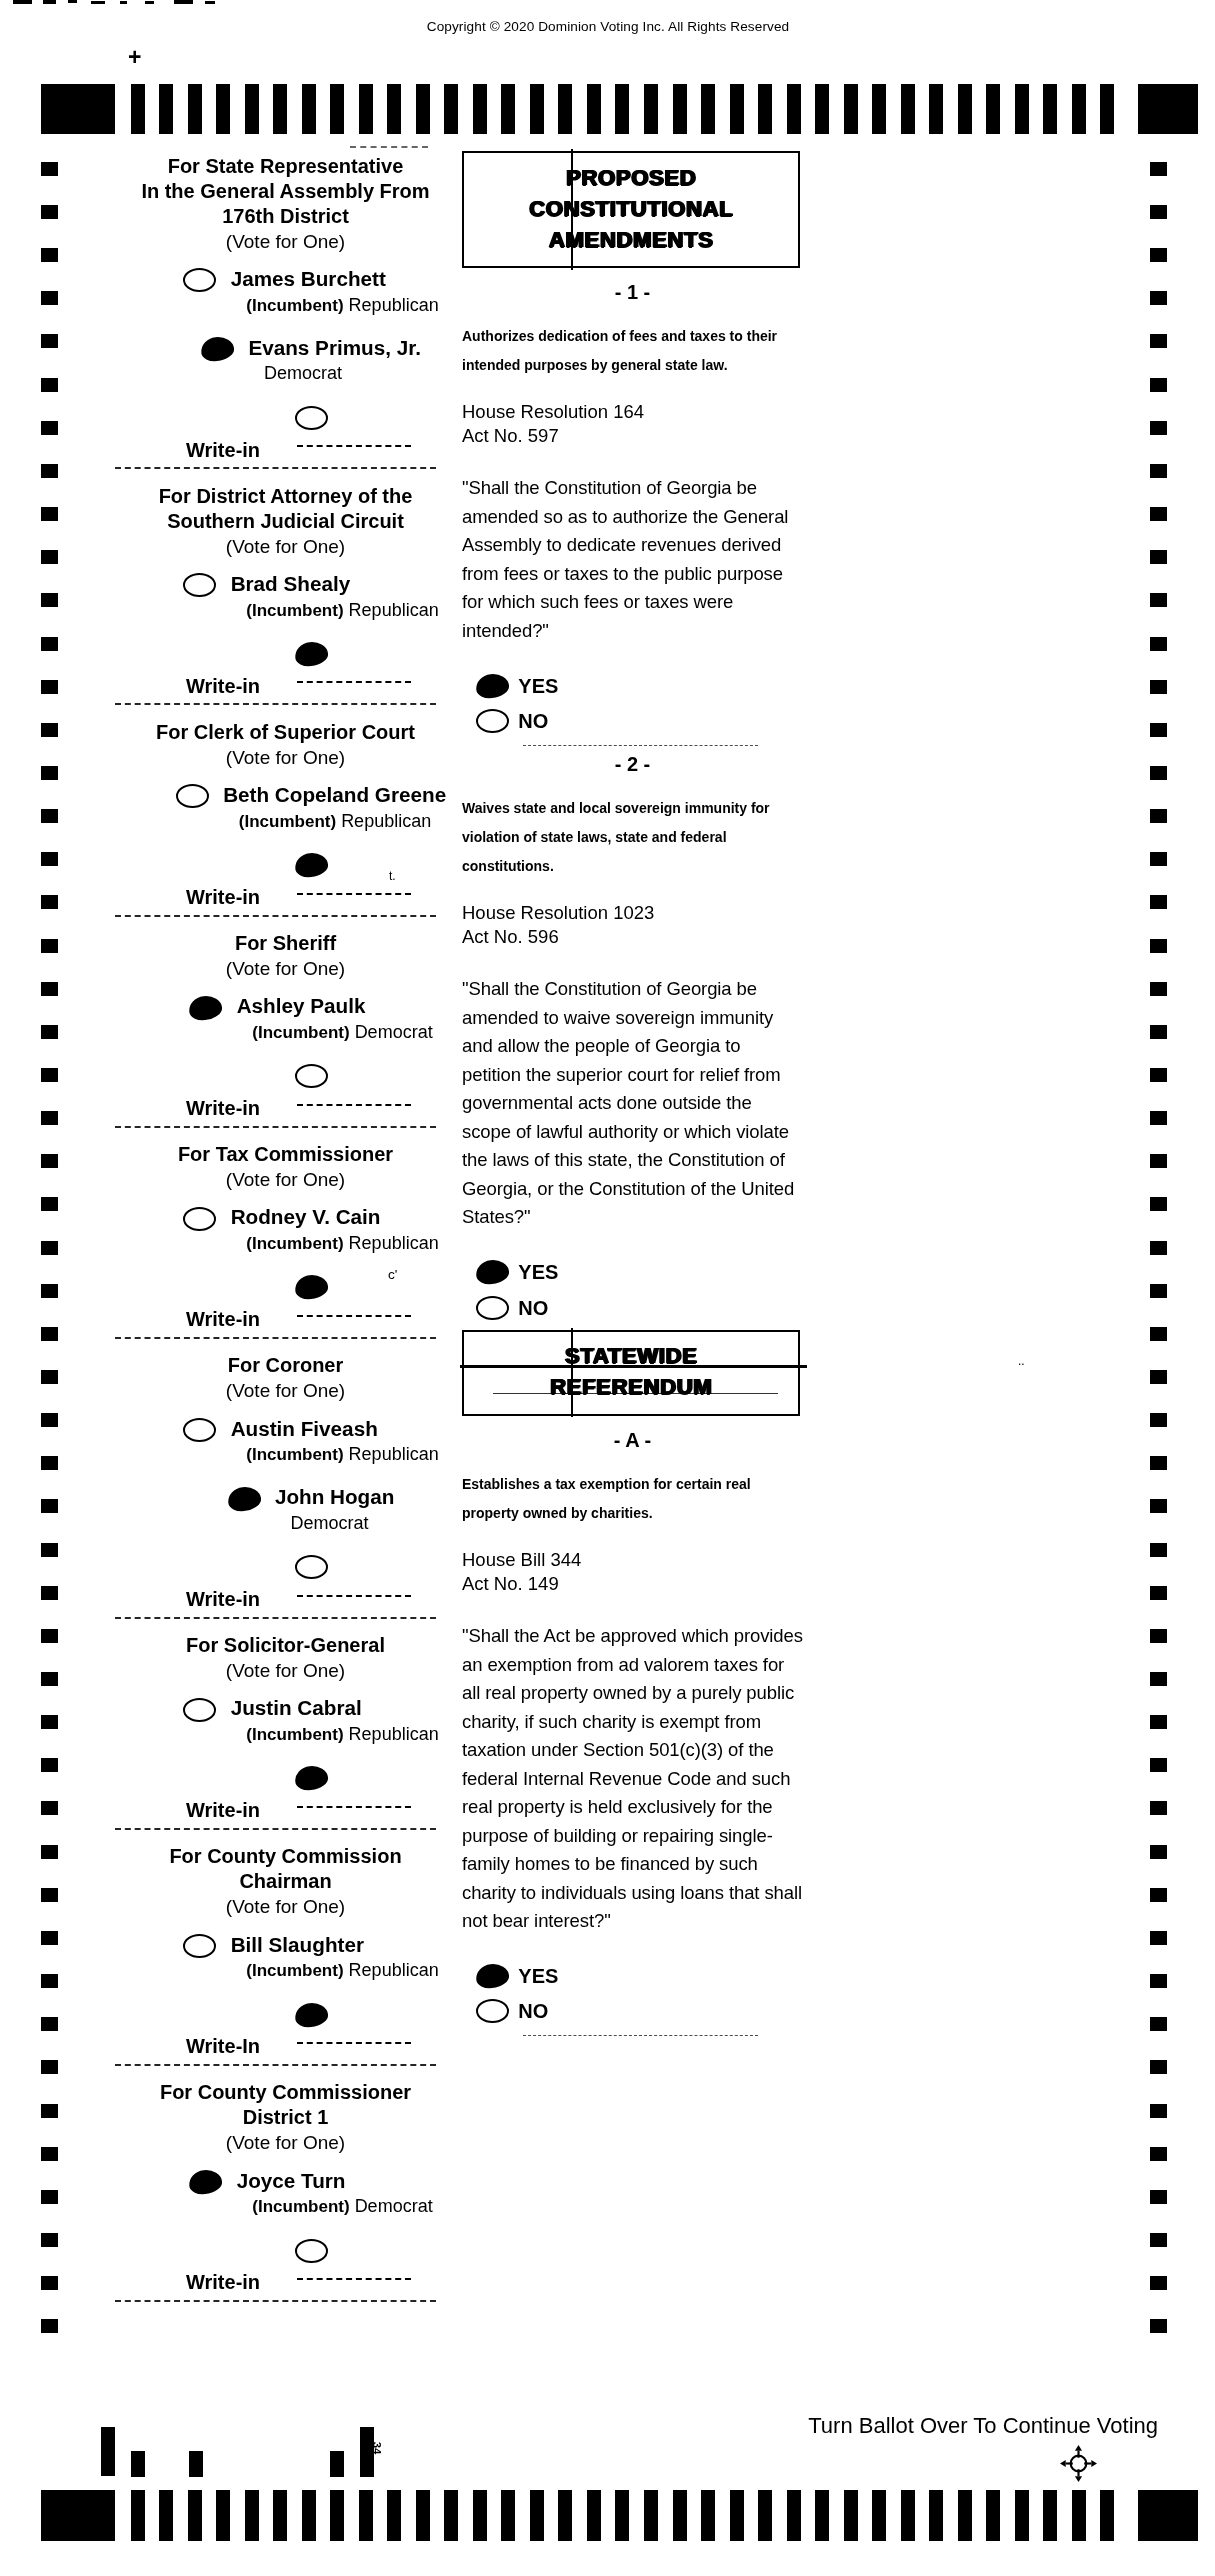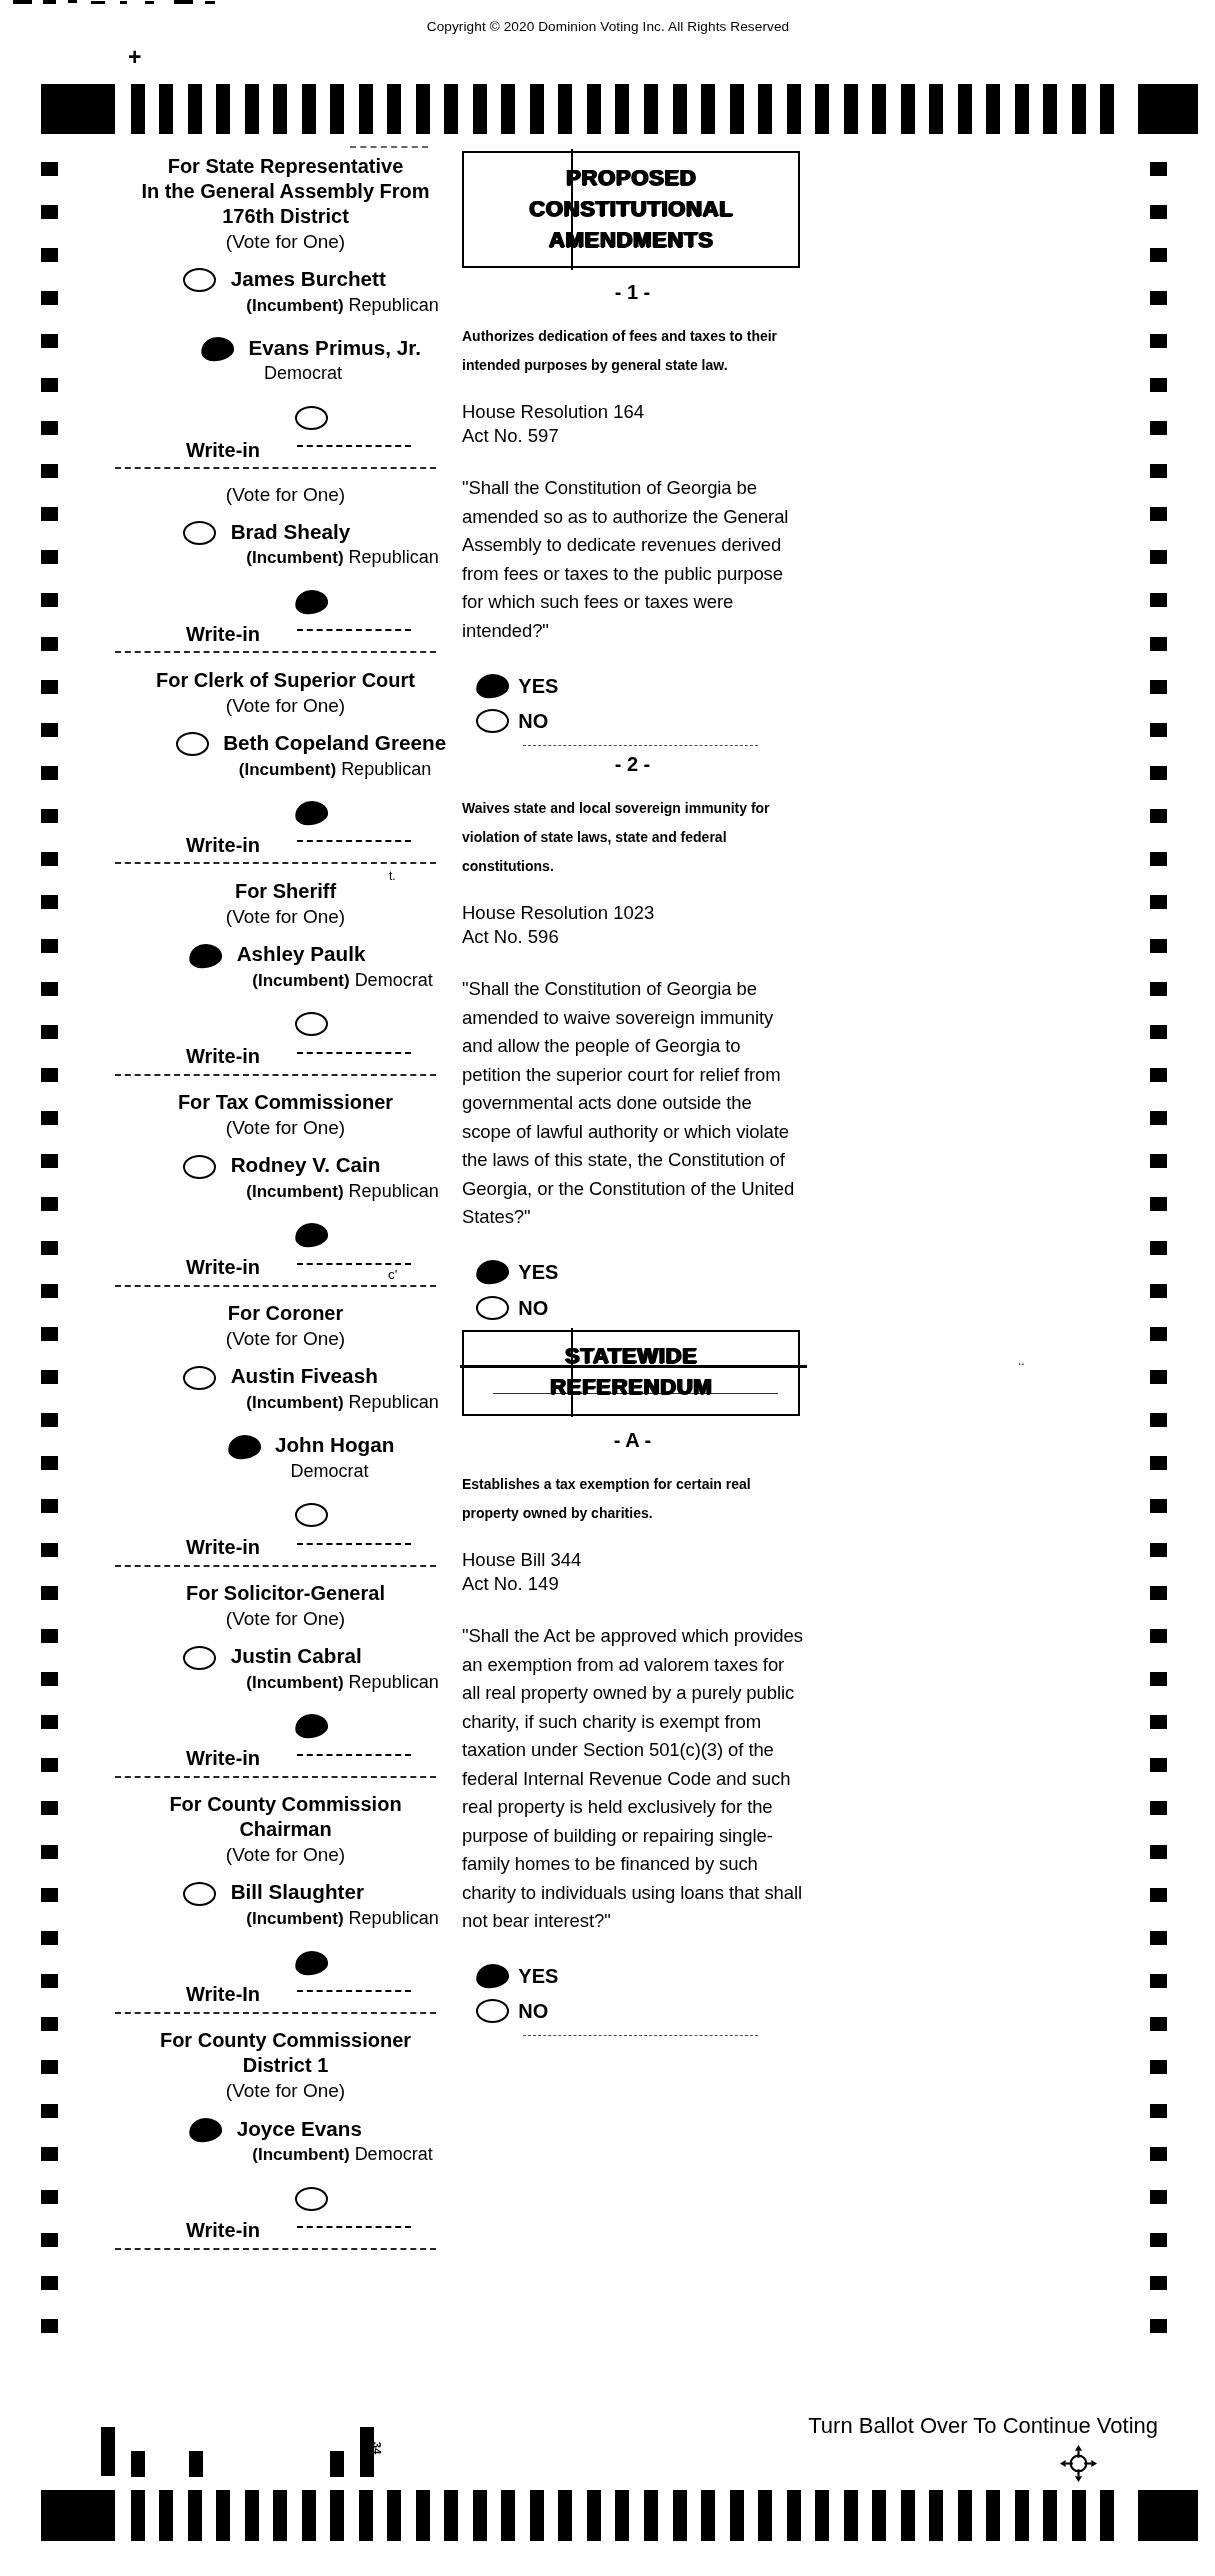--- a/index.html
+++ b/index.html
@@ -85,20 +85,22 @@
         <span class="oval" data-filled="empty"></span>
       </div>
       <div class="writein">
         <span class="writein-label">Write-in</span>
         <span class="writein-line"></span>
       </div>
       <div class="race-sep"></div>
     </section>
 
     <section class="race">
+      <h3 class="race-title">For District Attorney of the
+Southern Judicial Circuit</h3>
       <div class="vote-for">(Vote for One)</div>
       <div class="cand">
         <span class="oval" data-filled="empty"></span>
         <div>
           <div class="cand-name">Brad Shealy</div>
           <div class="cand-party"><b>(Incumbent)</b> <span>Republican</span></div>
         </div>
       </div>
       <div class="cand short">
         <span class="oval" data-filled="filled"></span>
@@ -238,21 +240,21 @@
       <div class="race-sep"></div>
     </section>
 
     <section class="race">
       <h3 class="race-title">For County Commissioner
 District 1</h3>
       <div class="vote-for">(Vote for One)</div>
       <div class="cand">
         <span class="oval" data-filled="filled"></span>
         <div>
-          <div class="cand-name">Joyce Evans</div>
+          <div class="cand-name">Joyce Turn</div>
           <div class="cand-party"><b>(Incumbent)</b> <span>Democrat</span></div>
         </div>
       </div>
       <div class="cand short">
         <span class="oval" data-filled="empty"></span>
       </div>
       <div class="writein">
         <span class="writein-label">Write-in</span>
         <span class="writein-line"></span>
       </div>

